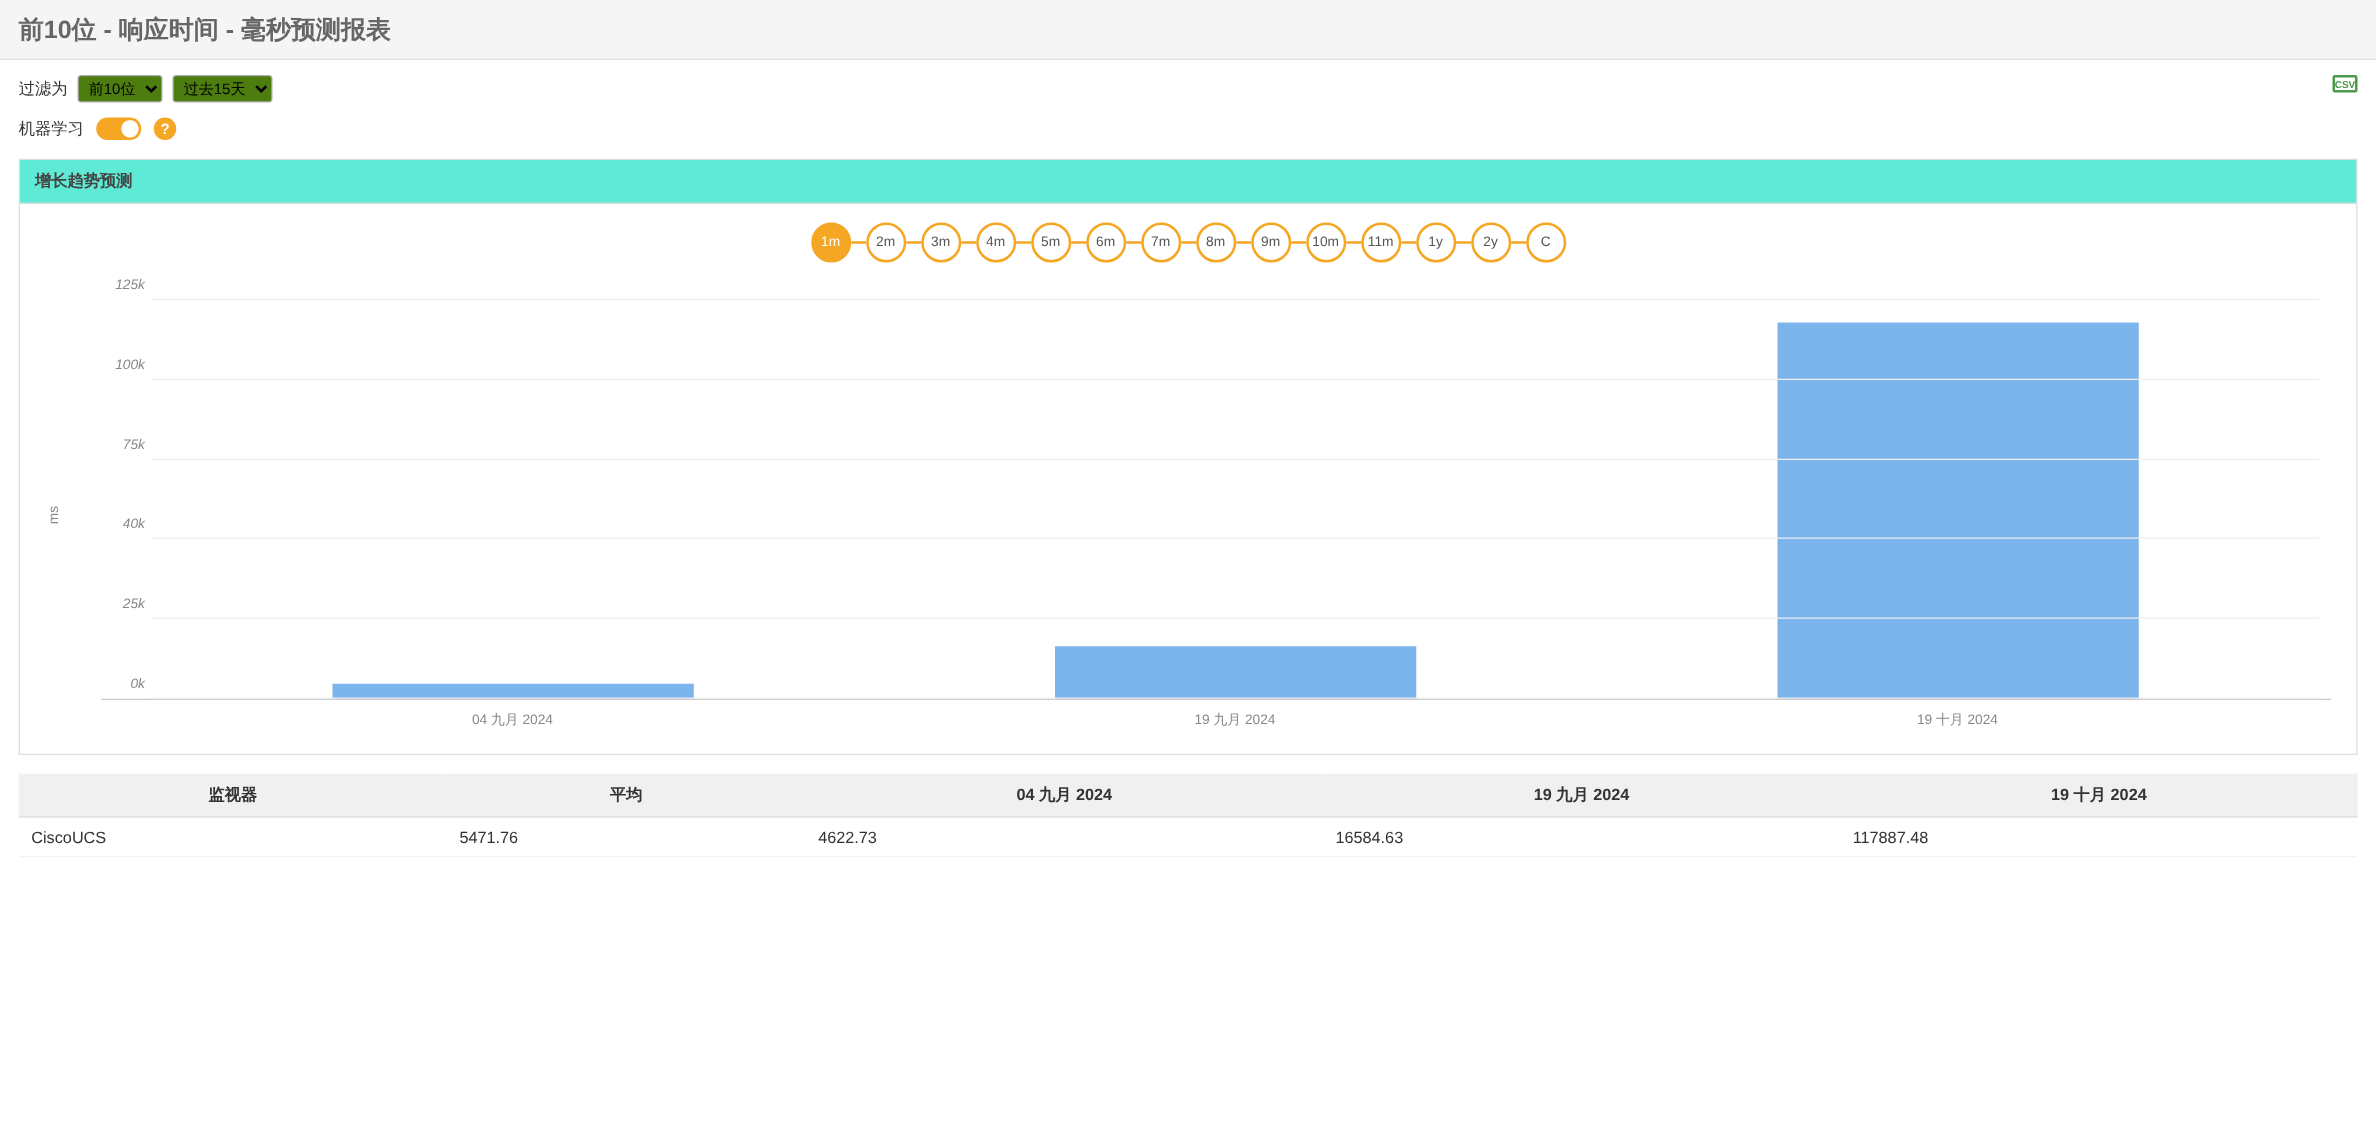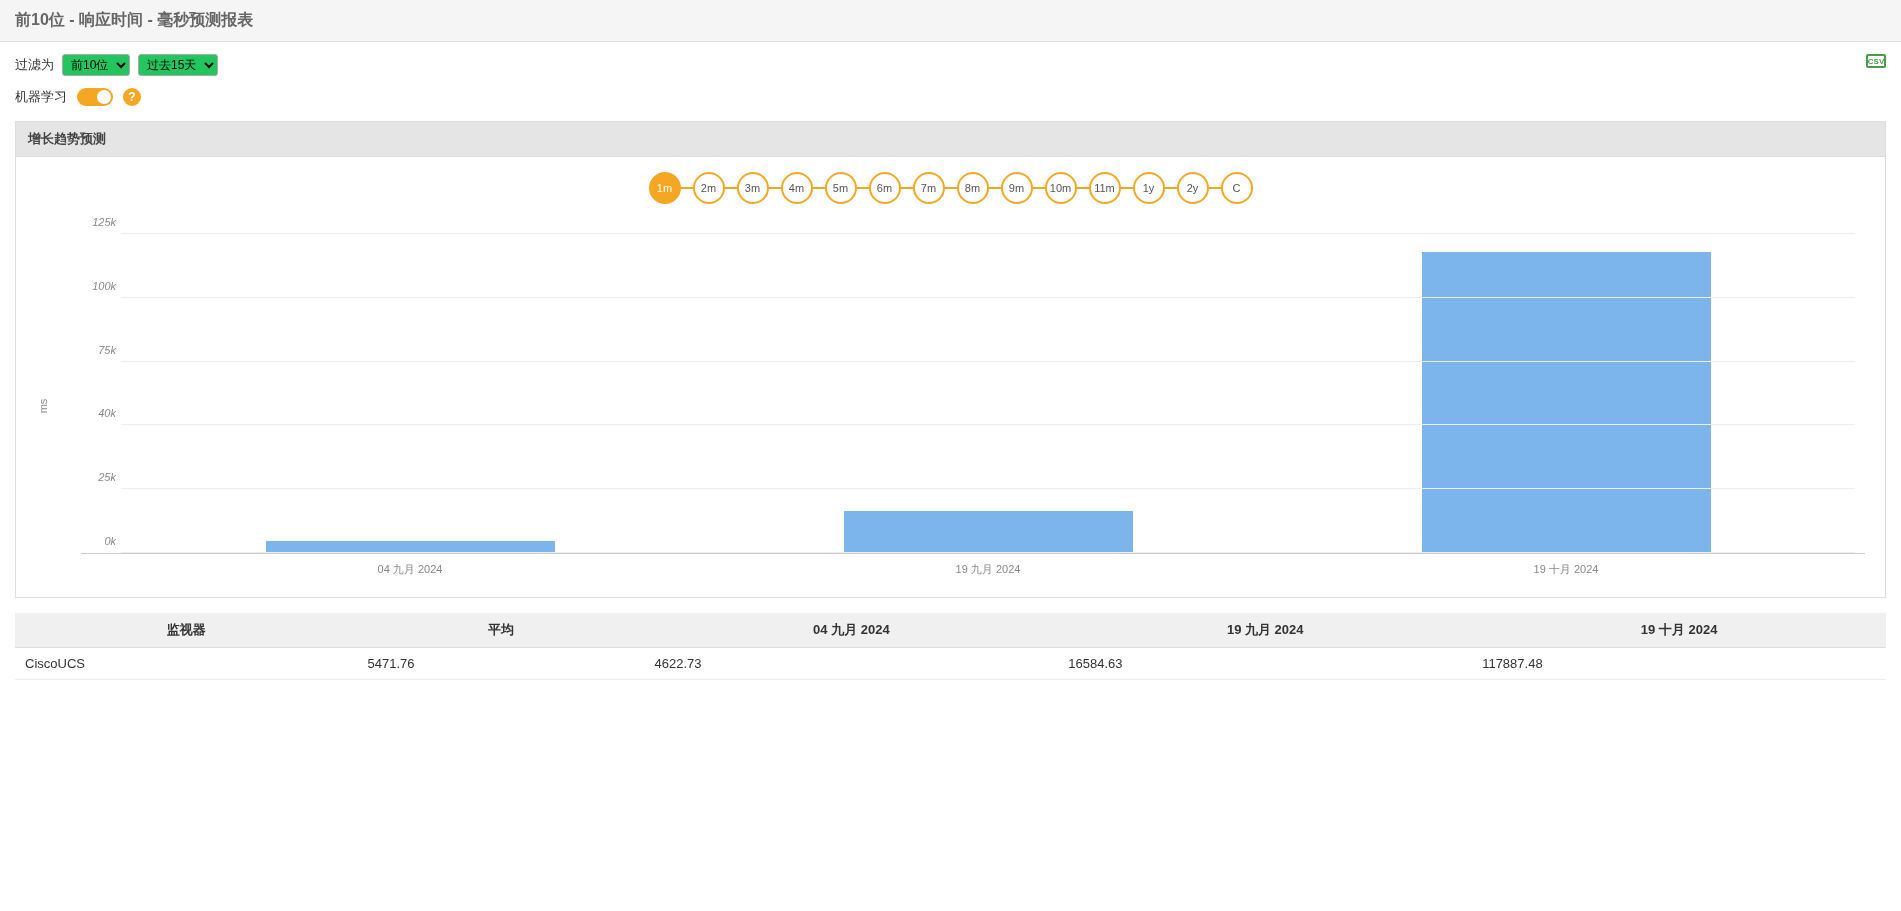--- a/index.html
+++ b/index.html
@@ -1,27 +1,27 @@
 <!DOCTYPE html>
 <html><head>
 <meta charset="utf-8">
 <style>
   * { box-sizing: border-box; margin: 0; padding: 0; }
   body { font-family: -apple-system, BlinkMacSystemFont, "Segoe UI", Arial, sans-serif; font-size: 13px; color: #333; background: #fff; }
-  .header-bar { background: #f5f5f5; border-bottom: 1px solid #e0e0e0; padding: 10px 15px; font-size: 16px; font-weight: bold; color: #666; }
+  .header-bar { background: #f5f5f5; border-bottom: 1px solid #e0e0e0; padding: 10px 15px; font-size: 20px; font-weight: bold; color: #666; }
   .filter-row { padding: 12px 15px; display: flex; align-items: center; gap: 8px; position: relative; }
   .filter-row label { font-size: 13px; color: #333; }
-  .filter-row select { font-size: 12px; padding: 2px 4px; border: 1px solid #aaa; border-radius: 3px; background: #22c55e; }
+  .filter-row select { font-size: 12px; padding: 2px 4px; border: 1px solid #aaa; border-radius: 3px; background: #4d7c0f; }
   .csv-icon { position: absolute; right: 15px; top: 12px; width: 20px; height: 14px; border: 2px solid #4a9b4a; border-radius: 2px; display: flex; align-items: center; justify-content: center; font-size: 8px; font-weight: bold; color: #4a9b4a; cursor: pointer; margin-left: 19px; }
   .ml-row { padding: 0 15px 15px; display: flex; align-items: flex-start; gap: 10px; font-size: 13px; }
   .toggle { width: 36px; height: 18px; background: #f5a623; border-radius: 9px; position: relative; cursor: pointer; }
   .toggle::after { content: ""; position: absolute; right: 2px; top: 2px; width: 14px; height: 14px; background: #fff; border-radius: 50%; }
   .help-icon { width: 18px; height: 18px; border-radius: 50%; background: #f5a623; color: #fff; display: flex; align-items: center; justify-content: center; font-size: 12px; font-weight: bold; cursor: pointer; }
   .panel { border: 1px solid #ddd; margin: 0 15px 15px; }
-  .panel-title { background: #e5e5e5; border-bottom: 1px solid #ddd; padding: 8px 12px; font-size: 13px; font-weight: bold; color: #444; }
+  .panel-title { background: #5eead4; border-bottom: 1px solid #ddd; padding: 8px 12px; font-size: 13px; font-weight: bold; color: #444; }
   .panel-body { padding: 15px 20px 20px; }
   .range-row { display: flex; justify-content: center; align-items: center; margin-bottom: 30px; }
   .range-btn { width: 32px; height: 32px; border-radius: 50%; border: 2px solid #f5a623; background: #fff; color: #555; font-size: 11px; display: flex; align-items: center; justify-content: center; cursor: pointer; font-weight: 500; }
   .range-btn.active { background: #f5a623; color: #fff; }
   .range-sep { width: 12px; height: 2px; background: #f5a623; }
   .chart-wrap { position: relative; padding-left: 45px; }
   .ylabel { position: absolute; left: 0; top: 50%; transform: translateY(-50%) rotate(-90deg); font-size: 11px; color: #888; transform-origin: center; }
   .plot { position: relative; height: 320px; border-bottom: 1px solid #ccc; }
   .gridline { position: absolute; left: 40px; right: 10px; border-top: 1px solid #eee; }
   .ytick { position: absolute; left: 0; width: 35px; text-align: right; font-size: 11px; color: #888; transform: translateY(-50%); font-style: italic; }

